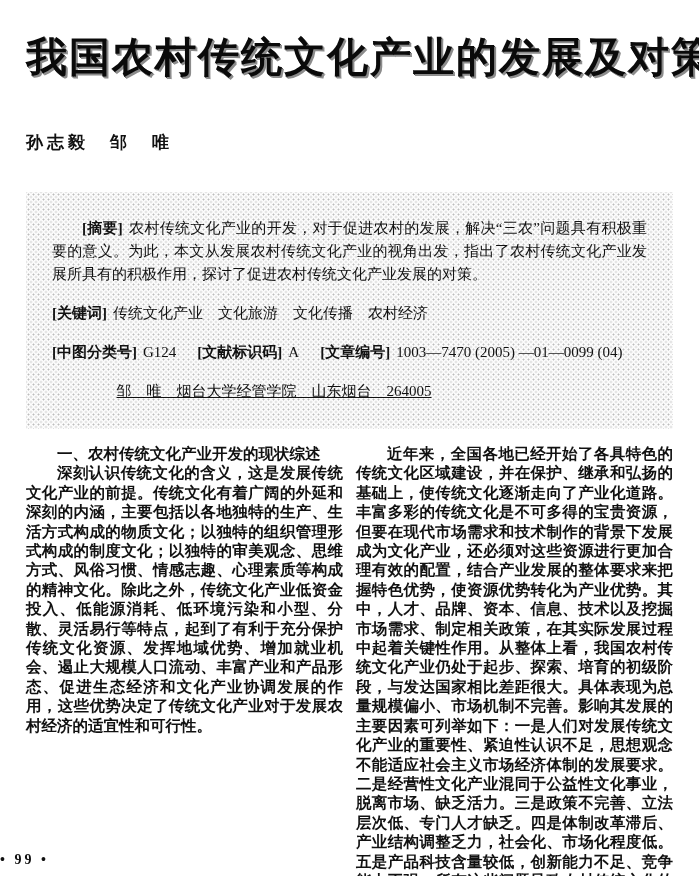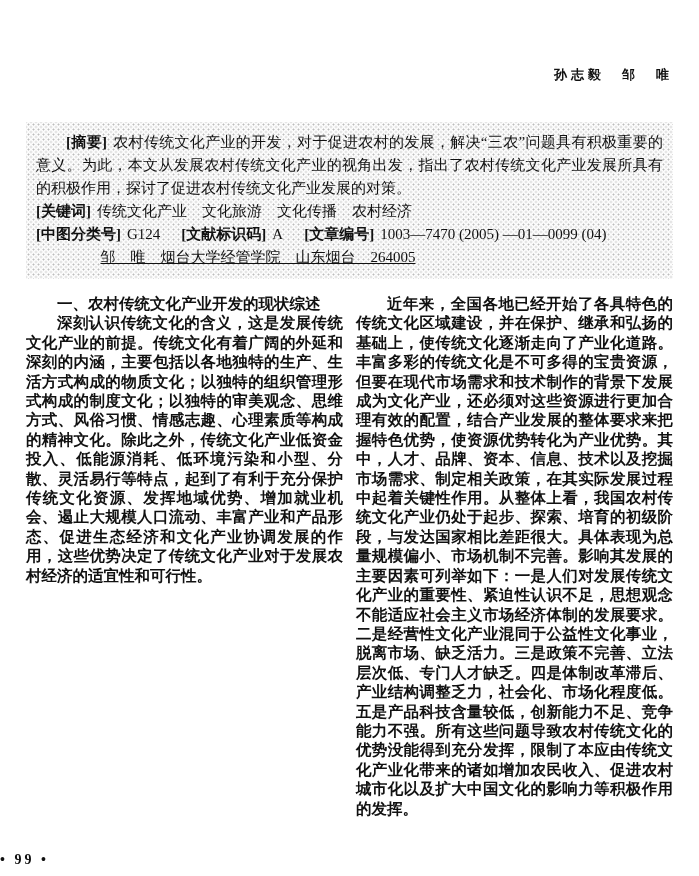--- a/index.html
+++ b/index.html
@@ -26,40 +26,40 @@
     font-family: "Liberation Sans", sans-serif;
     font-size: 41px;
     font-weight: 900;
     letter-spacing: 2px;
     color: #0a0a0a;
     text-shadow: 2px 2px 0 #8c8c8c, 1px 1px 0 #3a3a3a;
     white-space: nowrap;
   }
   .authors {
     margin-top: 46px;
-    text-align: right;
-    font-size: 13px;
+    text-align: left;
+    font-size: 17px;
     letter-spacing: 4px;
     font-weight: 600;
   }
   
   .abstract-box {
     margin-top: 38px;
     padding: 9px 10px 10px 10px;
     font-size: 15px;
     line-height: 23px;
     background-color: #fdfdfd;
     background-image:
       radial-gradient(circle, #bdbdbd 0.9px, rgba(0,0,0,0) 1.1px),
       radial-gradient(circle, #cfcfcf 0.9px, rgba(0,0,0,0) 1.1px);
     background-size: 5px 5px, 5px 5px;
     background-position: 0 0, 2.5px 2.5px;
   }
   .abstract-box p {
-    margin: 0;
+    margin: 16px;
     text-align: justify;
   }
   .abs-first { text-indent: 2em; }
   .label { font-weight: bold; margin-right: 0.4em; }
   .meta-gap { display: inline-block; width: 1.4em; }
   .author2-line { padding-left: 4.3em; text-decoration: underline; }
   
   .body-columns {
     display: flex;
     gap: 13px;
@@ -87,20 +87,21 @@
     font-size: 14px;
     font-weight: 600;
     letter-spacing: 3px;
   }
 </style>
 </head>
 <body>
 
 <div class="page">
 
+  <h1 class="paper-title">我国农村传统文化产业的发展及对策</h1>
 
   <div class="authors">孙志毅　邹　唯</div>
 
   <div class="abstract-box">
     <p class="abs-first">
       <span class="label">[摘要]</span><span>农村传统文化产业的开发，对于促进农村的发展，解决“三农”问题具有积极重要的意义。为此，本文从发展农村传统文化产业的视角出发，指出了农村传统文化产业发展所具有的积极作用，探讨了促进农村传统文化产业发展的对策。</span>
     </p>
     <p>
       <span class="label">[关键词]</span><span>传统文化产业　文化旅游　文化传播　农村经济</span>
     </p>

